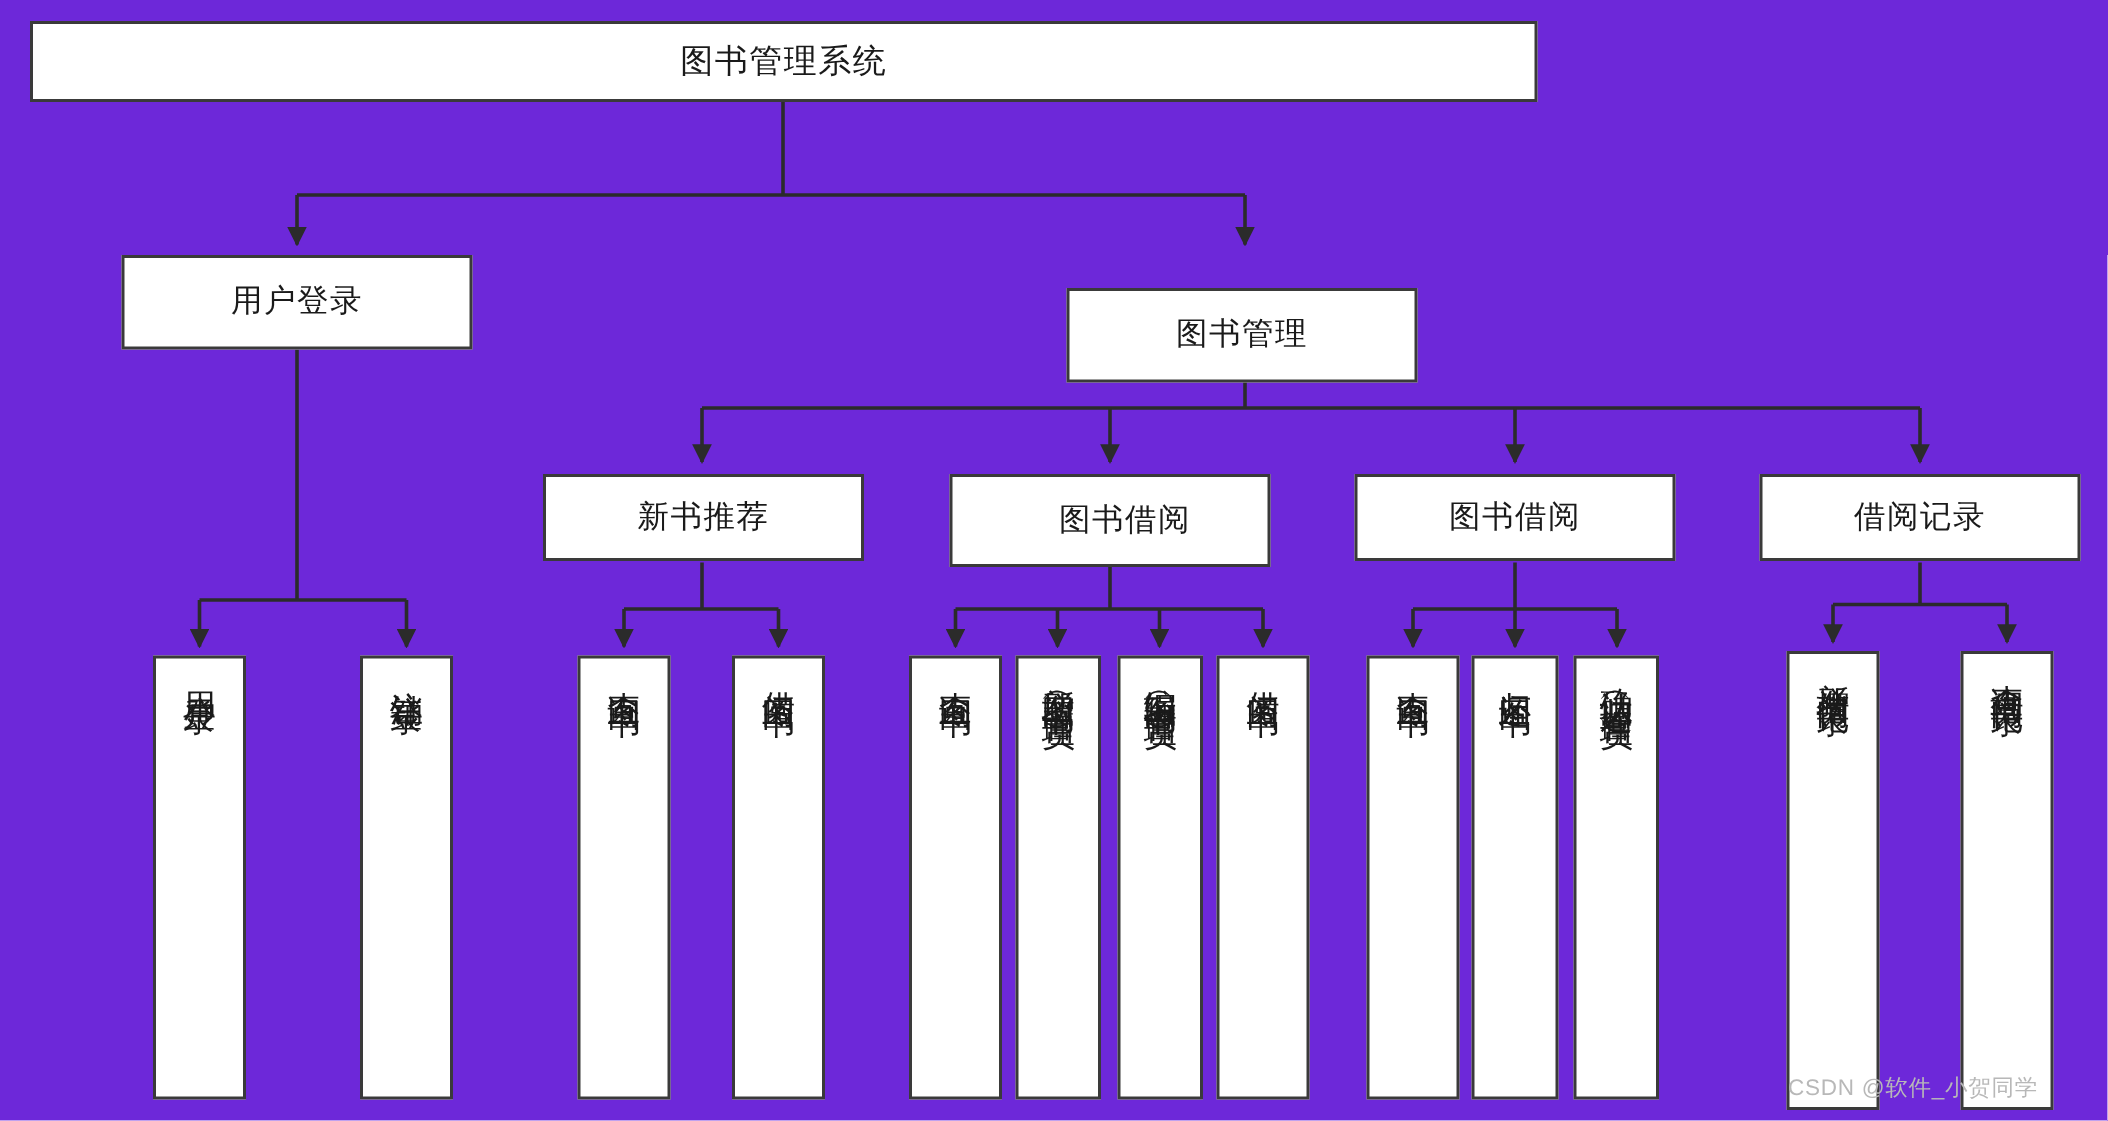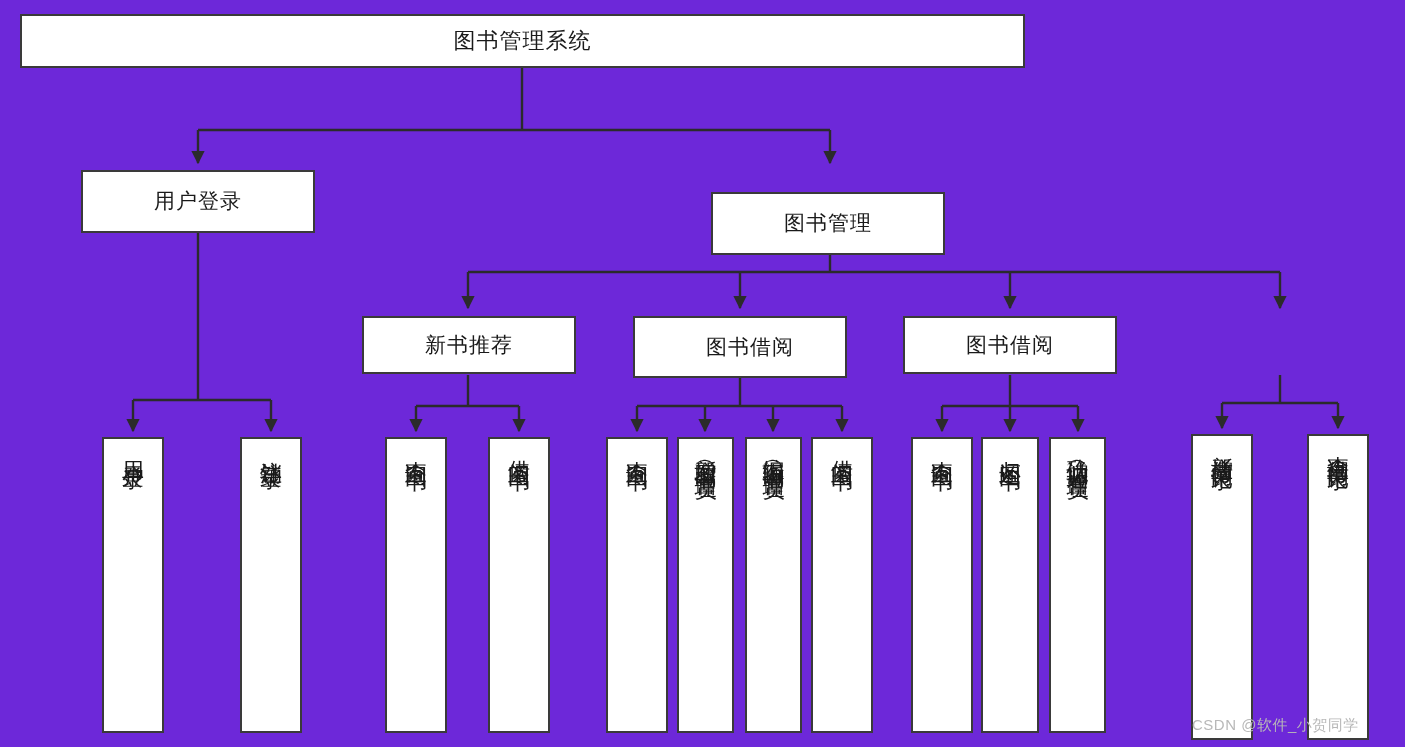--- a/index.html
+++ b/index.html
@@ -146,20 +146,23 @@
 
   <div class="node h" style="left:362px; top:316px; width:214px; height:58px;">
     <span class="lbl">新书推荐</span>
   </div>
   <div class="node h" style="left:633px; top:316px; width:214px; height:62px;padding-left:20px;">
     <span class="lbl">图书借阅</span>
   </div>
   <div class="node h" style="left:903px; top:316px; width:214px; height:58px;">
     <span class="lbl">图书借阅</span>
   </div>
+  <div class="node h" style="left:1173px; top:316px; width:214px; height:58px;">
+    <span class="lbl">借阅记录</span>
+  </div>
 
   <div class="node v" style="left:102px; top:437px; width:62px; height:296px;">
     <span class="lbl">用户登录</span>
   </div>
   <div class="node v" style="left:240px; top:437px; width:62px; height:296px;">
     <span class="lbl">注销登录</span>
   </div>
 
   <div class="node v" style="left:385px; top:437px; width:62px; height:296px;">
     <span class="lbl">查询图书</span>

